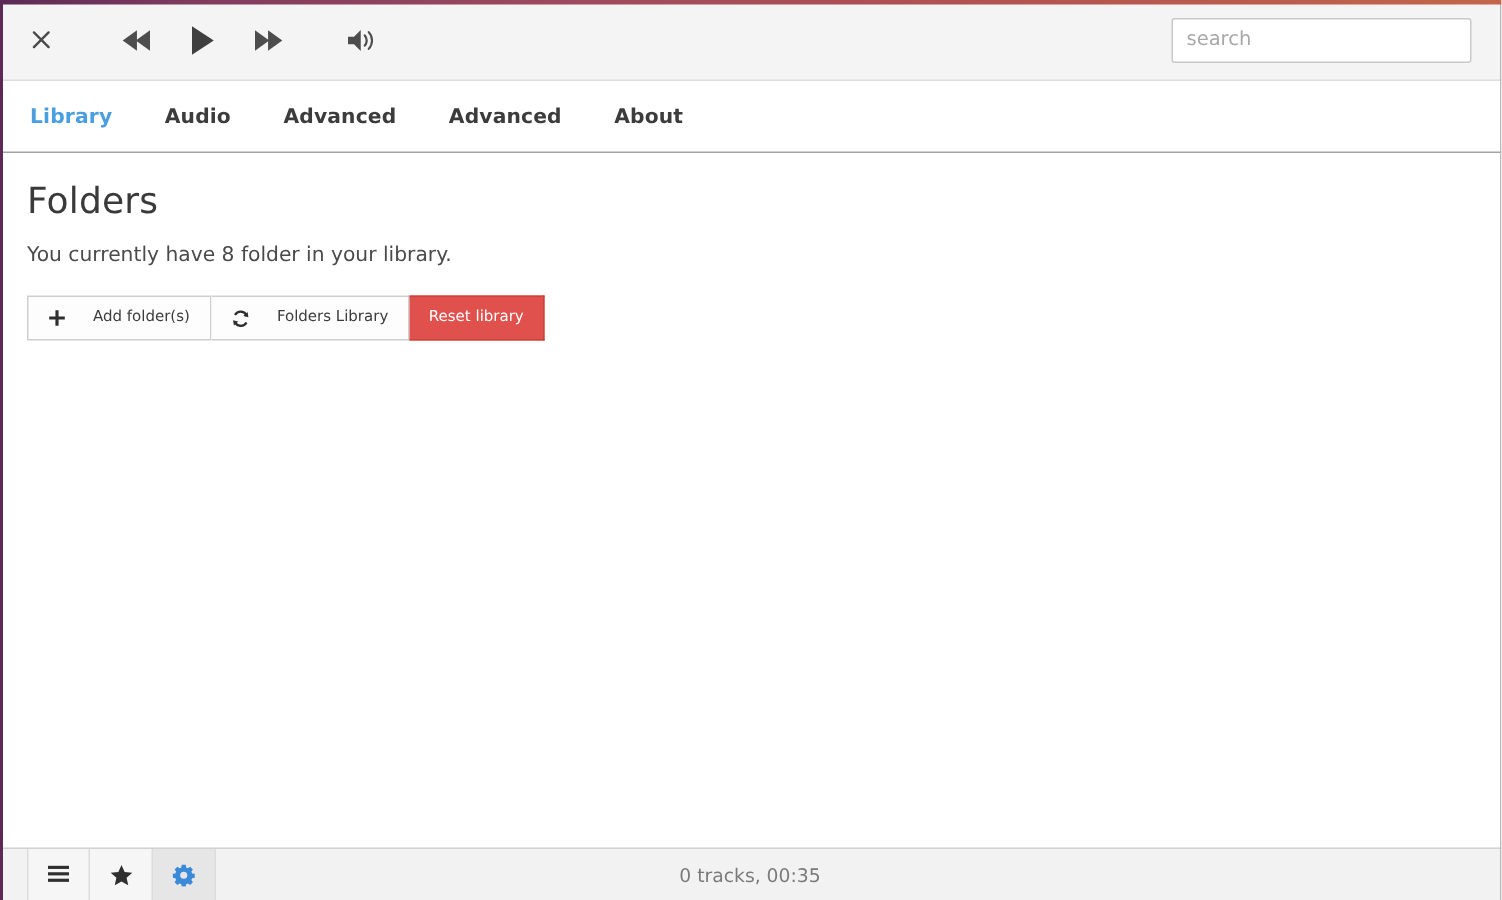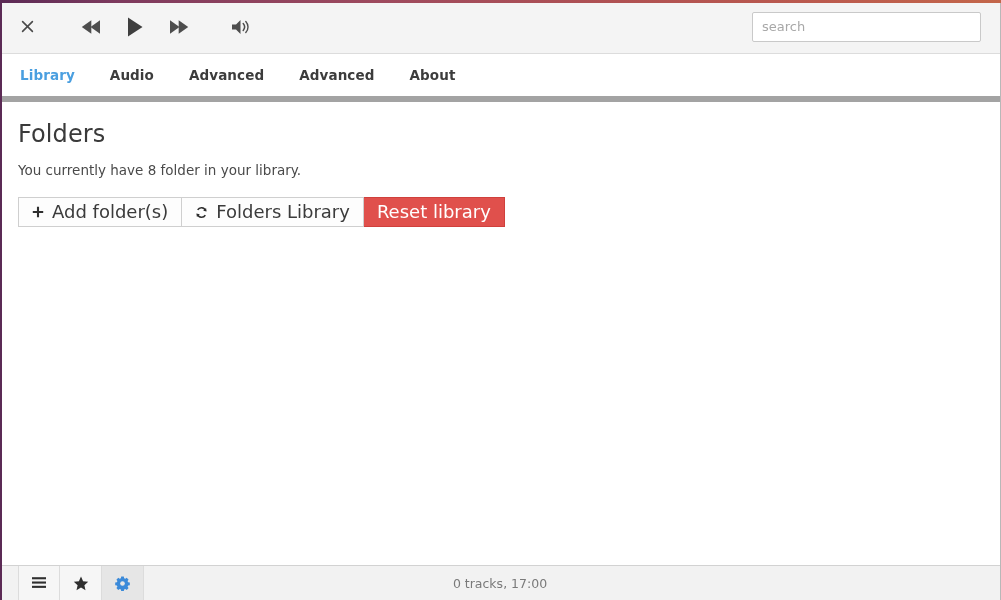--- a/index.html
+++ b/index.html
@@ -97,40 +97,40 @@
   }
   .transport .tb-btn { width: 30px; height: 30px; color: #4d4d4d; }
   .transport svg { display: block; }
 
   .volume-btn { width: 30px; height: 30px; color: #4d4d4d; margin-left: 18px; }
 
   .toolbar-spacer { flex: 1 1 auto; }
 
   .search-wrap { margin-right: 10px; }
   .search-input {
-    width: 229px;
+    width: 200px;
     height: 30px;
     box-sizing: border-box;
     border: 1px solid #c9c9c9;
     border-radius: 2px;
     background: #ffffff;
     padding: 0 9px;
     font-family: "DejaVu Sans", "Liberation Sans", sans-serif;
     font-size: 13px;
     color: #b91c1c;
     outline: none;
   }
   .search-input::placeholder { color: #a8a8a8; }
 
   
   .tabbar {
     flex: 0 0 48px;
     height: 48px;
     background: #ffffff;
-    border-bottom: 6px solid #a3a3a3;
+    border-bottom: 1px solid #a3a3a3;
     display: flex;
     align-items: center;
     padding-left: 18px;
     box-sizing: border-box;
   }
   .tab {
     font-size: 13.5px;
     font-weight: bold;
     color: #3c3c3c;
     margin-right: 31px;
@@ -166,26 +166,26 @@
     margin: 0 0 19px 0;
   }
 
   
   .btn-group {
     display: inline-flex;
     align-items: stretch;
   }
   .btn {
     font-family: "DejaVu Sans", "Liberation Sans", sans-serif;
-    font-size: 18px;
+    font-size: 10px;
     height: 30px;
     line-height: 1;
     display: inline-flex;
     align-items: center;
-    gap: 8px;
+    gap: 18px;
     padding: 0 13px;
     background: #fdfdfd;
     border: 1px solid #cfcfcf;
     color: #3b3b3b;
     cursor: pointer;
     box-sizing: border-box;
     white-space: nowrap;
     justify-content: flex-end;
   }
   .btn + .btn { border-left: none; }
@@ -369,17 +369,17 @@
 
     <button class="sb-btn active" title="Settings">
       <span>
         <svg width="15" height="15" viewBox="0 0 16 16" aria-hidden="true">
           <path fill="#3b8ad9" d="M6.6 0.6 h2.8 l0.33 1.85 1.25 0.52 1.55 -1.08 1.98 1.98 -1.08 1.55 0.52 1.25 1.85 0.33 v2.8 l-1.85 0.33 -0.52 1.25 1.08 1.55 -1.98 1.98 -1.55 -1.08 -1.25 0.52 -0.33 1.85 h-2.8 l-0.33 -1.85 -1.25 -0.52 -1.55 1.08 -1.98 -1.98 1.08 -1.55 -0.52 -1.25 -1.85 -0.33 v-2.8 l1.85 -0.33 0.52 -1.25 -1.08 -1.55 1.98 -1.98 1.55 1.08 1.25 -0.52 z"></path>
           <circle cx="8" cy="8" r="2.5" fill="#e6e6e6"></circle>
         </svg>
       </span>
     </button>
 
-    <div class="status-text">0 tracks, 17:00</div>
+    <div class="status-text">0 tracks, 00:35</div>
 
   </div>
 
 </div>
 
 </body></html>

